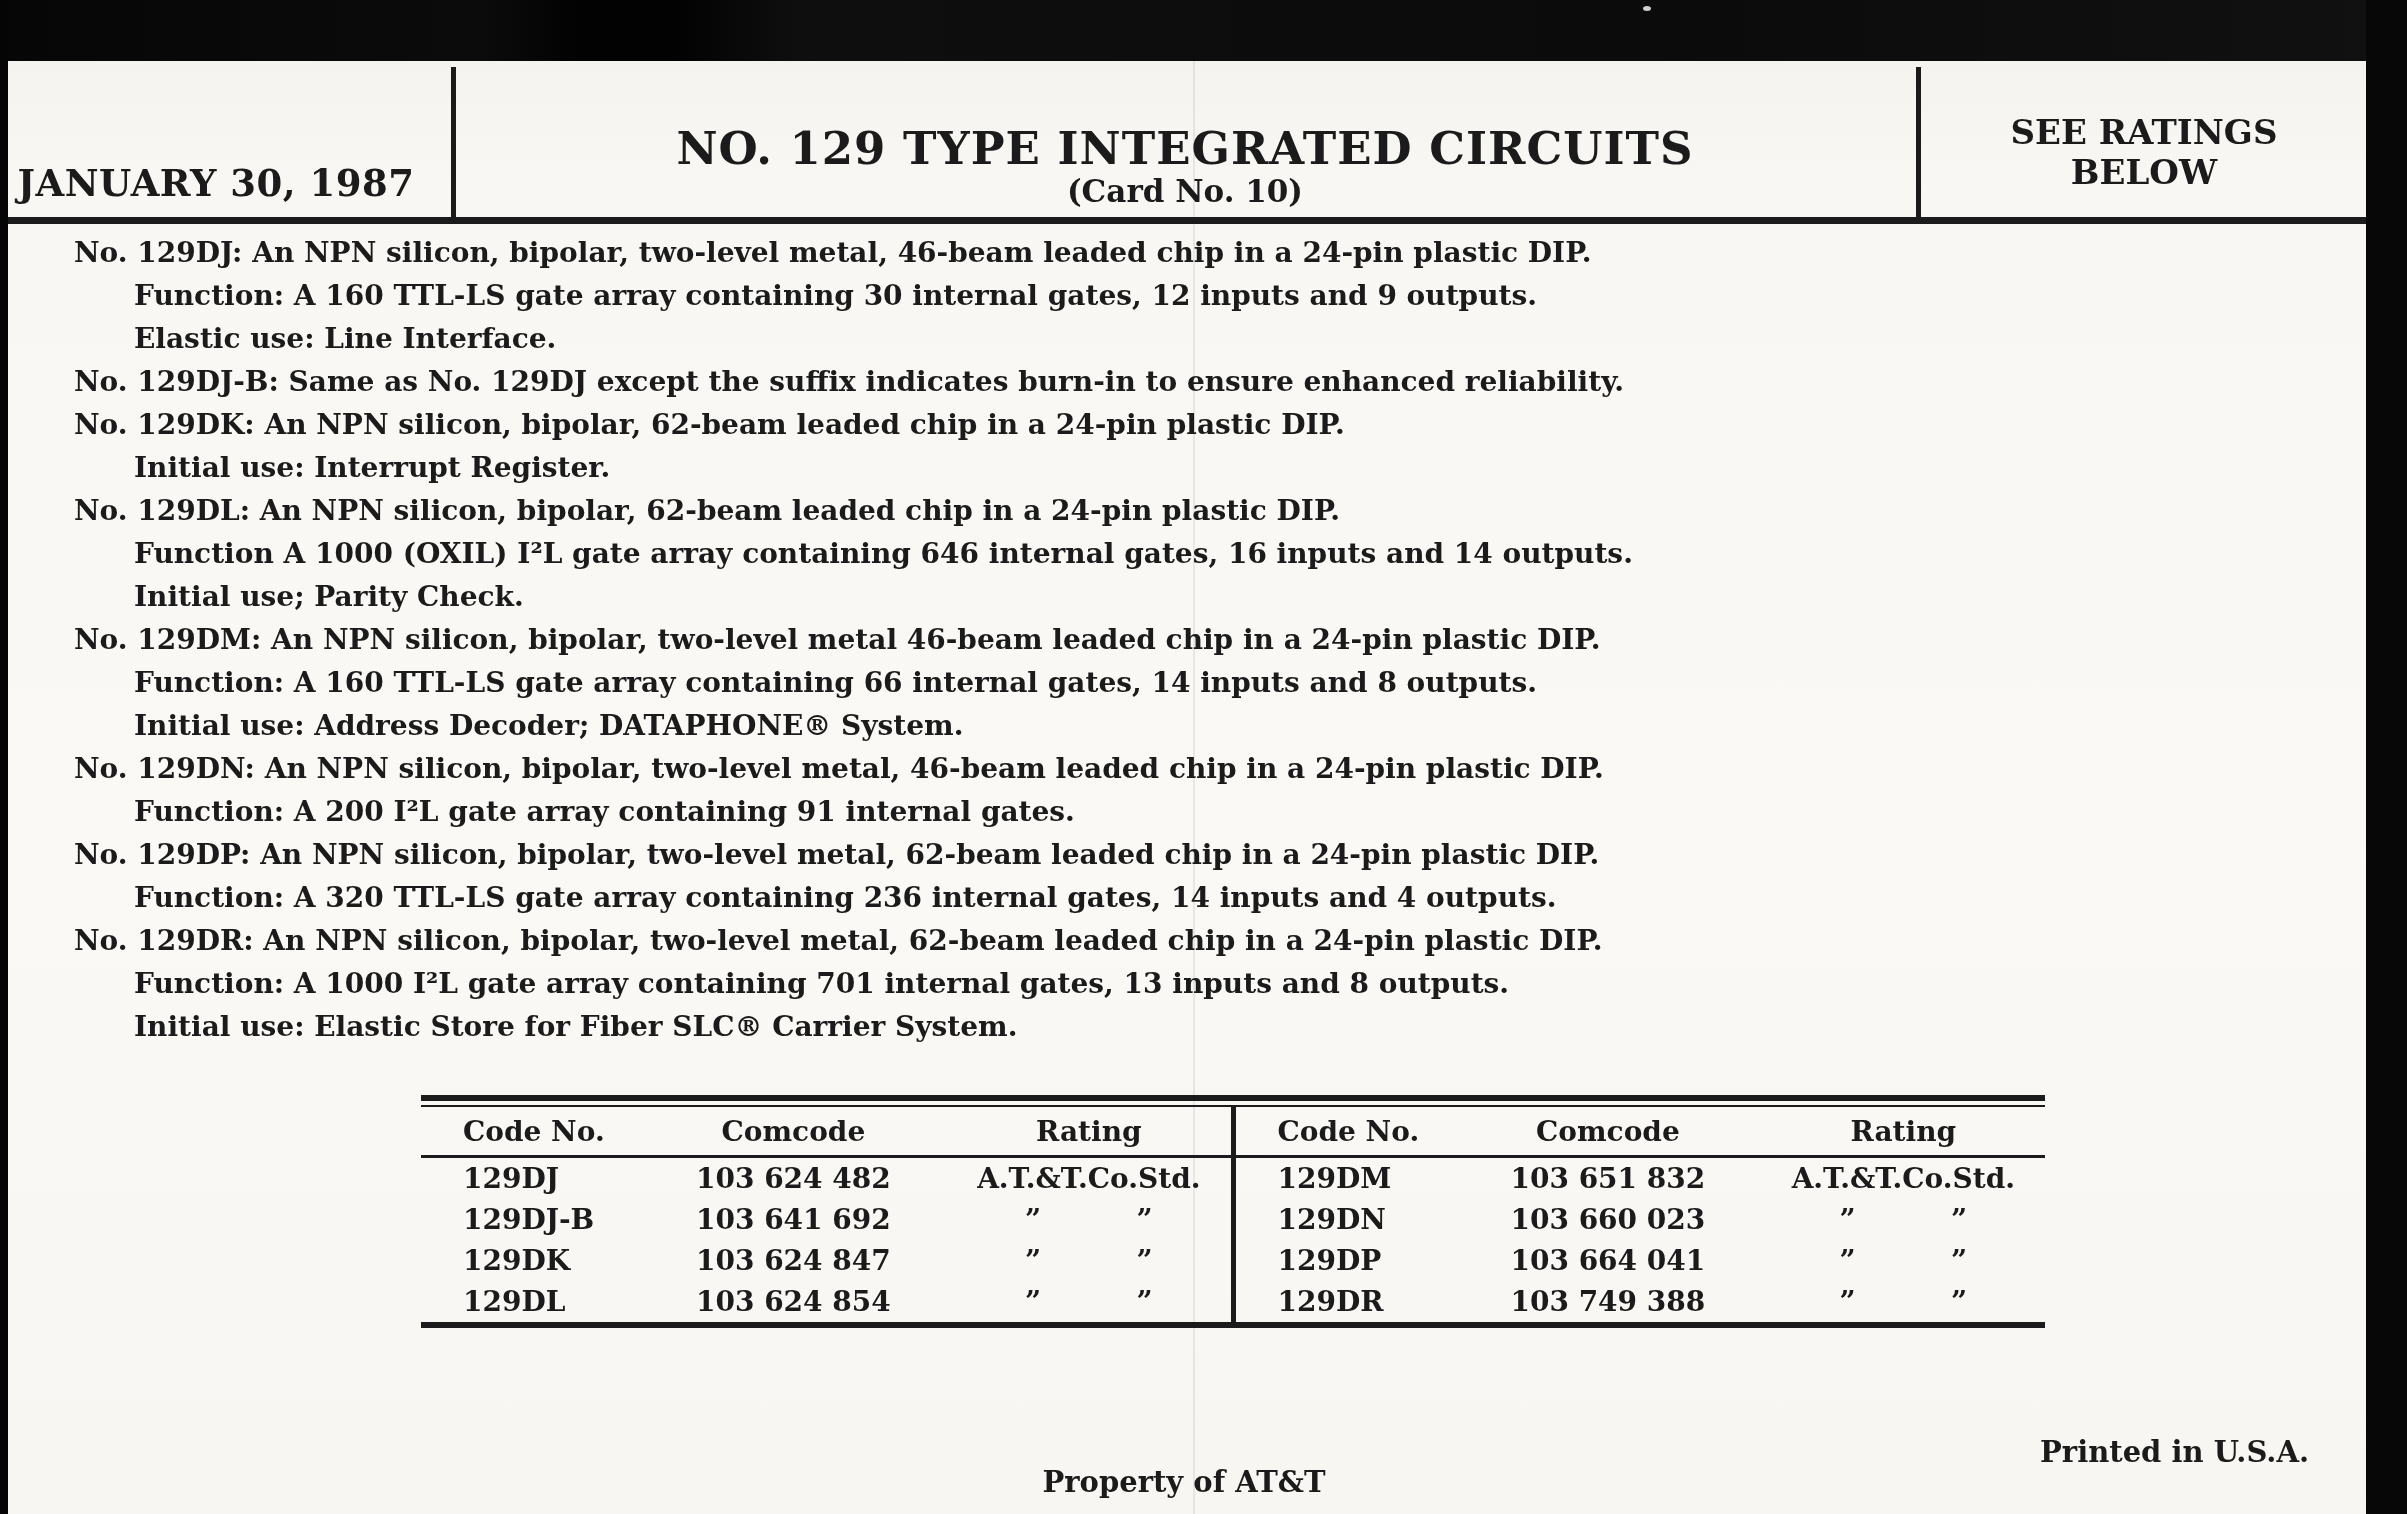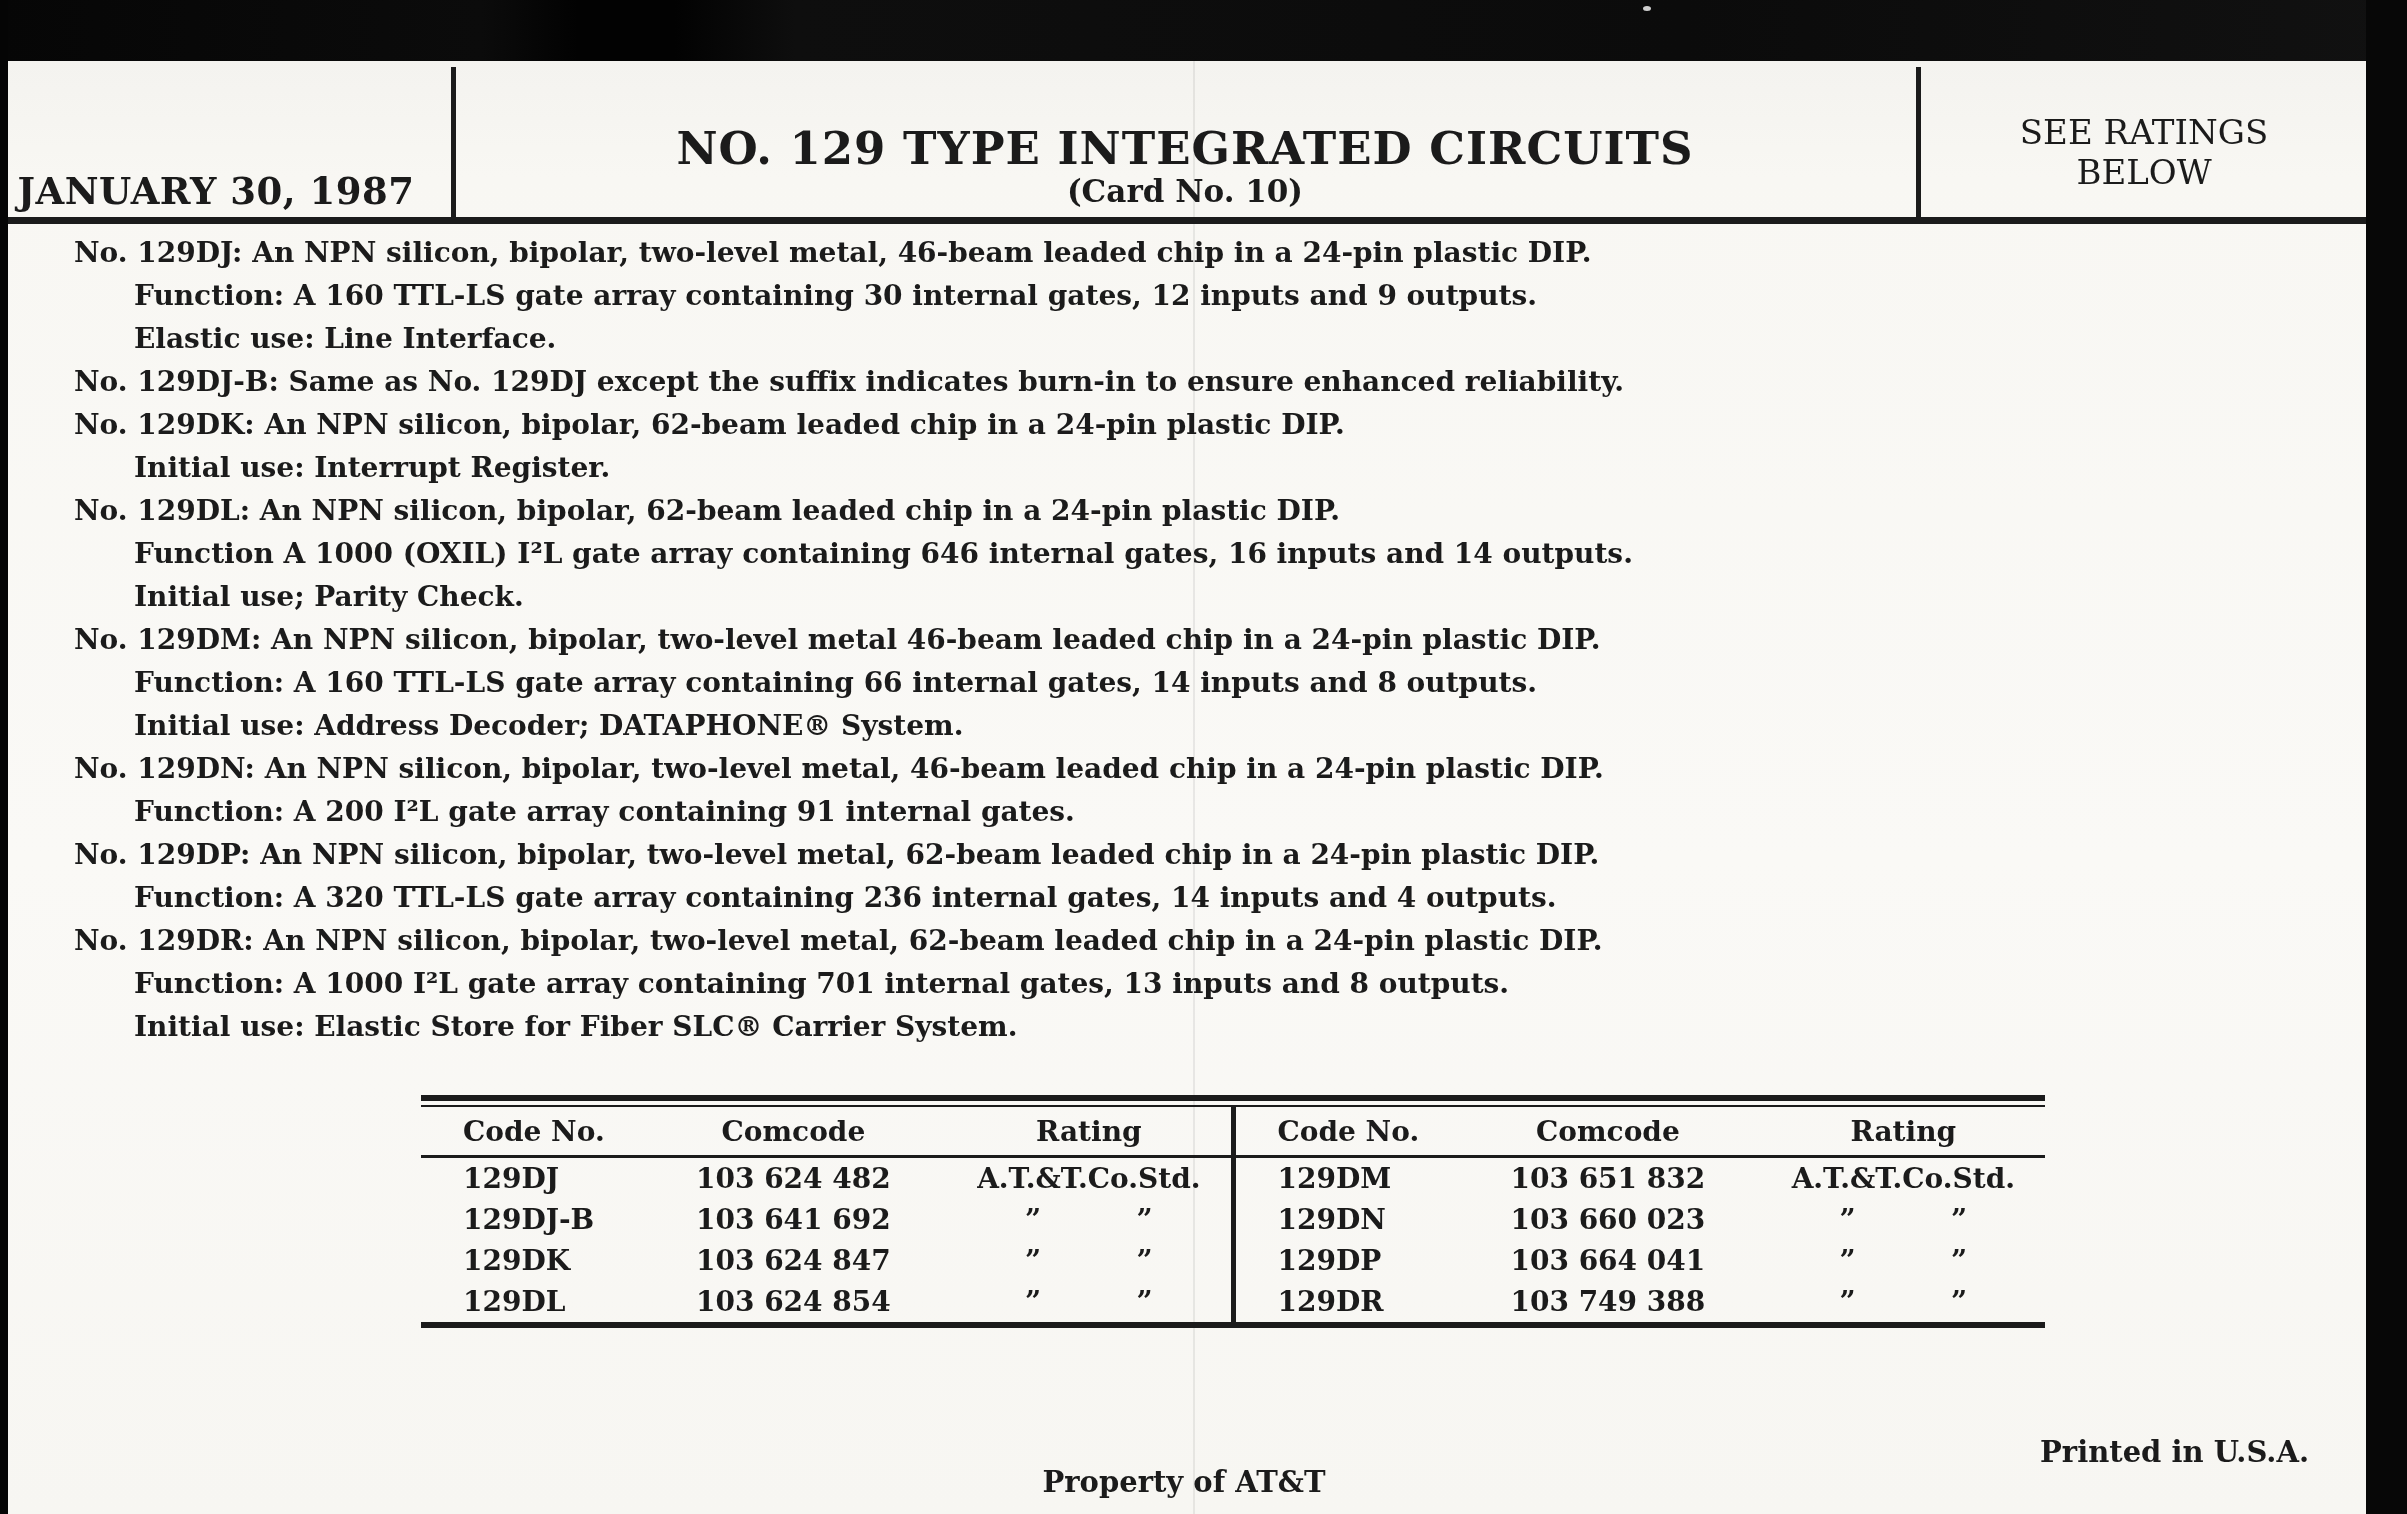--- a/index.html
+++ b/index.html
@@ -40,35 +40,35 @@
     border-bottom: 7px solid #1b1b1b;
   }
   .hdr-div {
     position: absolute; top: 6px; width: 5px; height: 150px; background: #1b1b1b;
   }
   .hdr-div.left  { left: 443px; }
   .hdr-div.right { left: 1908px; }
   .hdr-date {
     position: absolute; left: 0; top: 0; width: 416px; height: 156px;
     display: flex; align-items: flex-end; justify-content: center;
-    padding-bottom: 4px; box-sizing: border-box;
+    padding-bottom: 12px; box-sizing: border-box;
     font-size: 37px; font-weight: bold; letter-spacing: 0.5px; white-space: nowrap;
   }
   .hdr-center {
     position: absolute; left: 447px; top: 0; width: 1460px; height: 156px;
     display: flex; flex-direction: column; align-items: center; justify-content: flex-end;
     padding-bottom: 8px; box-sizing: border-box; text-align: center;
   }
   .hdr-title { font-size: 45px; font-weight: bold; letter-spacing: 1px; line-height: 48px; }
   .hdr-subtitle { font-size: 31px; font-weight: bold; line-height: 36px; }
   .hdr-ratings {
     position: absolute; left: 1913px; top: 0; width: 446px; height: 156px;
     display: flex; flex-direction: column; align-items: center; justify-content: center;
     padding-top: 26px; box-sizing: border-box;
-    font-size: 34px; font-weight: normal; line-height: 40px; text-align: center;
+    font-size: 34px; font-weight: bold; line-height: 40px; text-align: center;
   }
   
   .bodytext { position: absolute; left: 0; top: 170px; width: 2358px; }
   .ln {
     margin: 0; font-size: 28px; font-weight: bold; line-height: 43px; white-space: nowrap;
   }
   .ln.flush  { padding-left: 66px; }
   .ln.indent { padding-left: 126px; }
   
   .tbl { position: absolute; left: 413px; top: 1034px; width: 1624px; }

